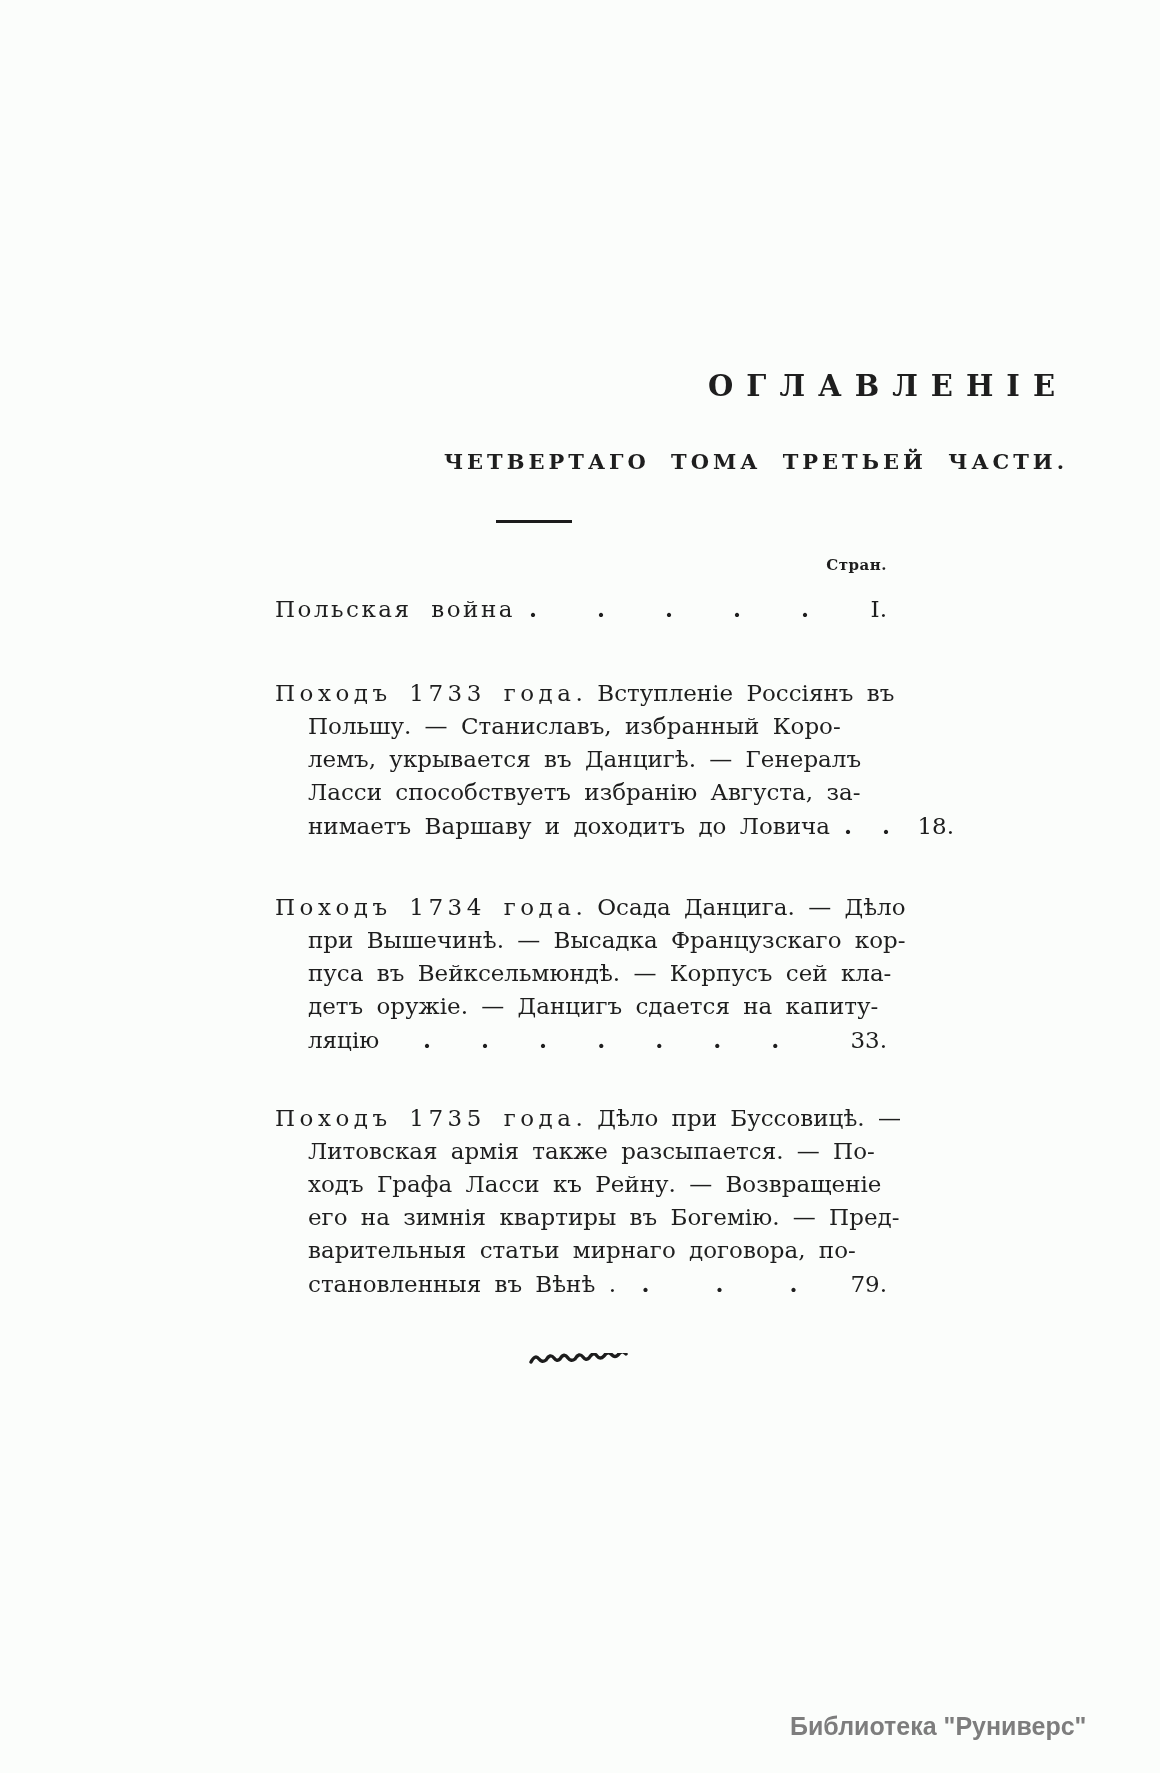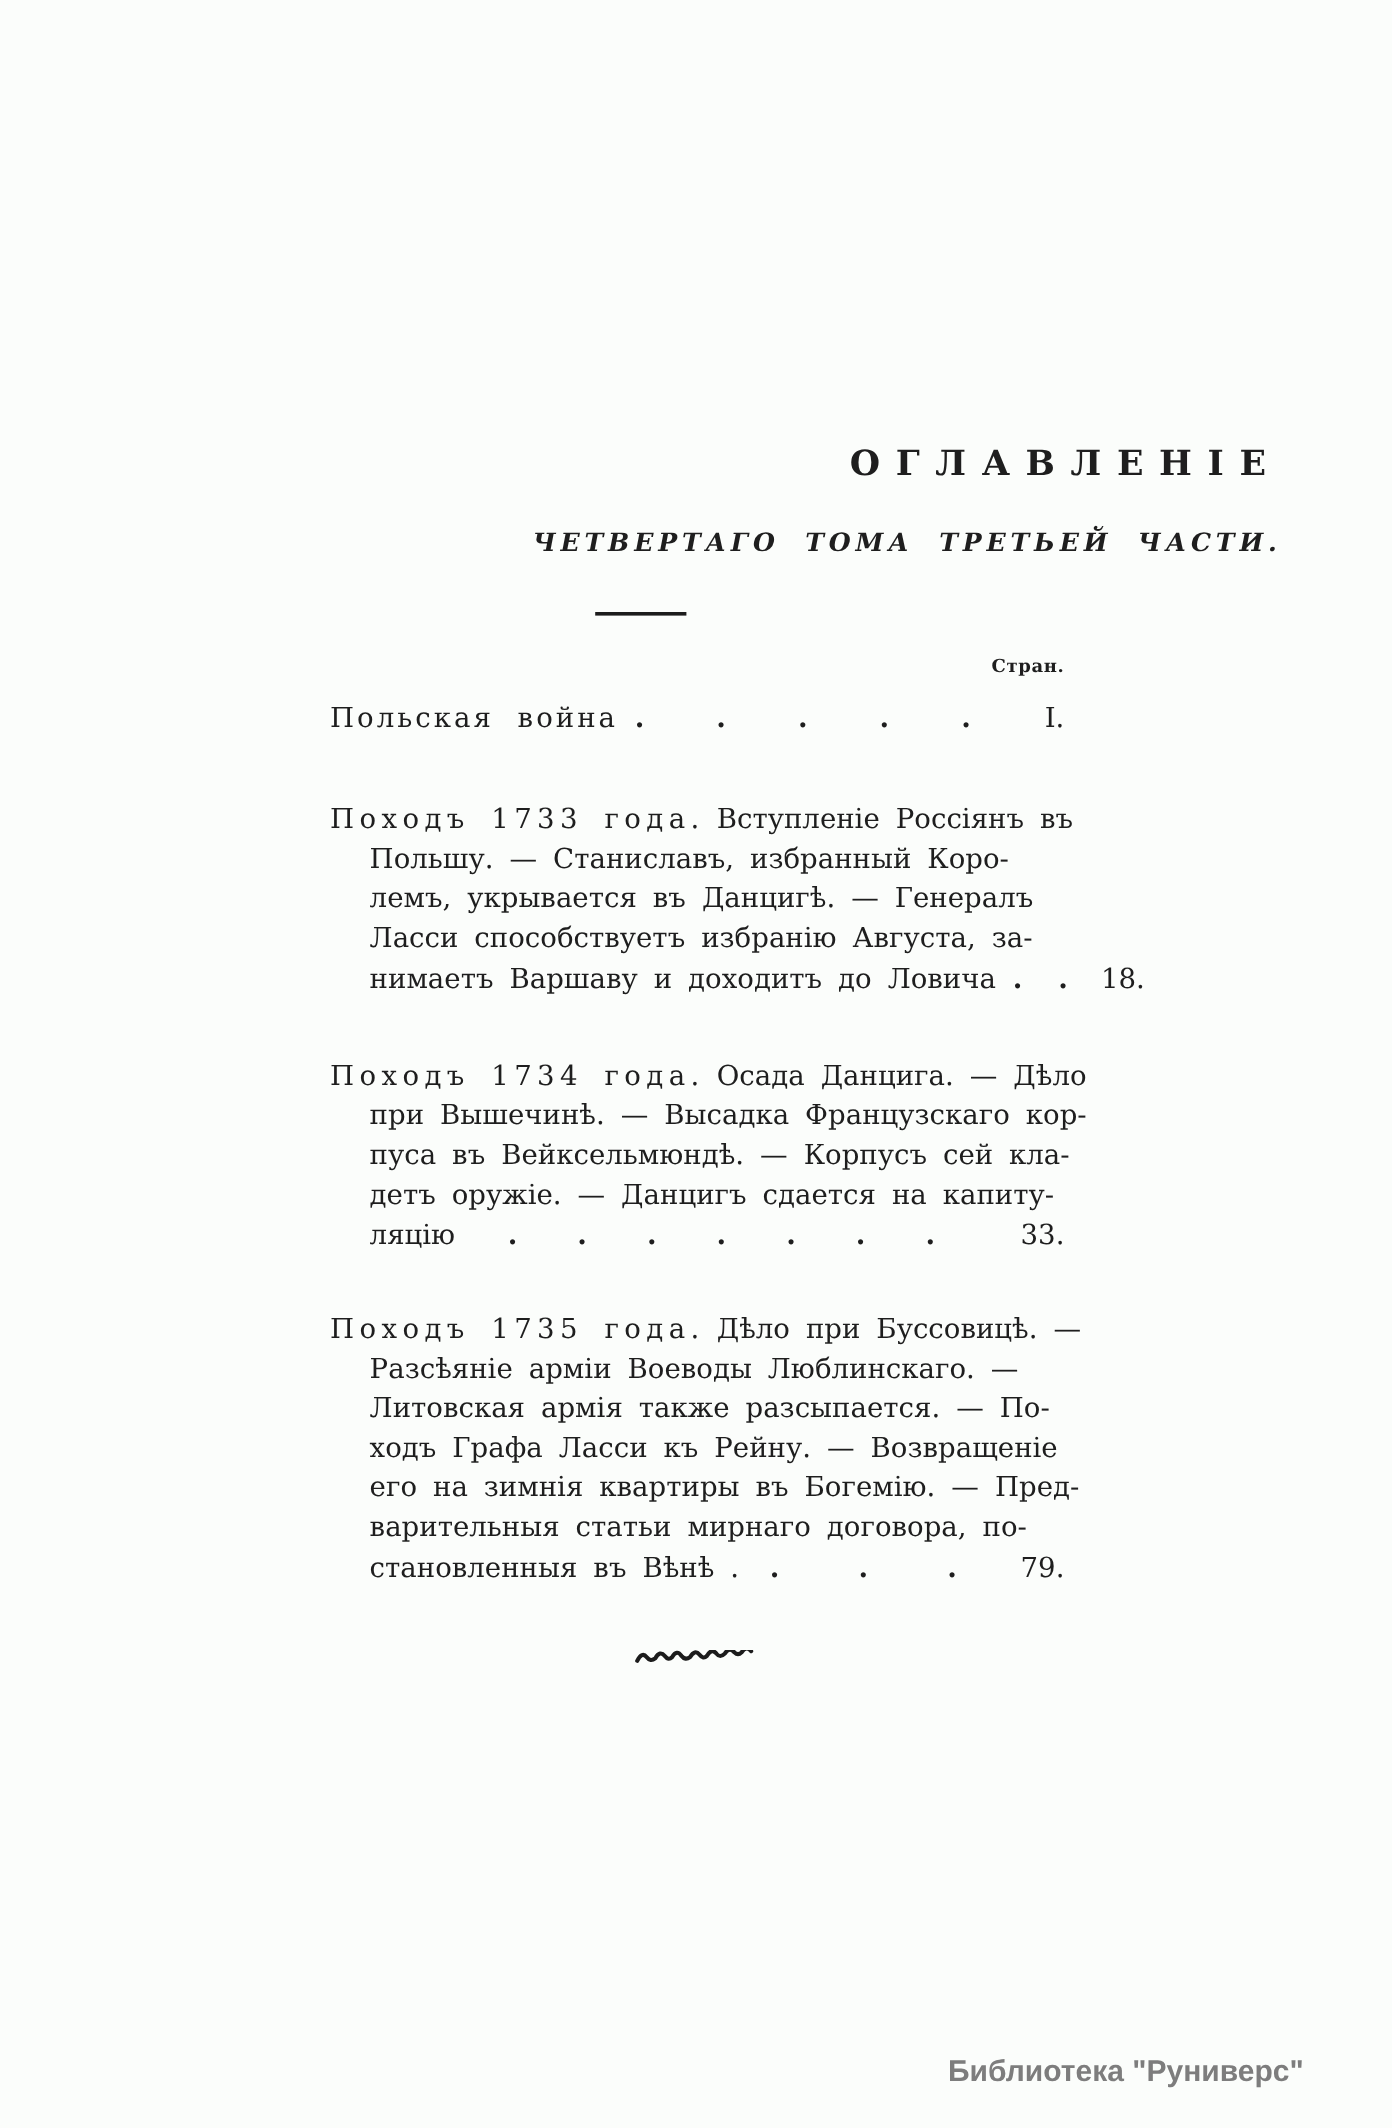--- a/index.html
+++ b/index.html
@@ -18,26 +18,25 @@
   }
   
   .head { padding-right: 92px; text-align: right; }
   .title {
     font-size: 29px; font-weight: bold;
     letter-spacing: 13px;
     margin: 0; line-height: 34px;
     white-space: nowrap;
   }
   .subtitle {
-    margin-top: 36px;
+    margin-top: 46px;
     font-size: 21px; font-weight: bold;
     letter-spacing: 4px; word-spacing: 10px;
     line-height: 26px;
     white-space: nowrap;
-    font-style: italic;
   }
   .rule {
     margin: 45px auto 0;
     width: 76px; height: 0;
     border-top: 3px solid #1c1c1c;
   }
   
   .content {
     margin-left: 275px;
     width: 612px;
@@ -135,21 +134,20 @@
         <span>ляцію</span>
         <span class="leader ld-e2">. . . . . . .</span>
         <span class="pagenum">33.</span>
       </div>
     </div>
 
     <div class="entry block-3">
       <div class="line">
         <span class="leadin">Походъ 1735 года.</span><span class="rest">Дѣло при Буссовицѣ. —</span>
       </div>
-      <div class="line cont">Разсѣяніе арміи Воеводы Люблинскаго. —</div>
       <div class="line cont">Литовская армія также разсыпается. — По-</div>
       <div class="line cont">ходъ Графа Ласси къ Рейну. — Возвращеніе</div>
       <div class="line cont">его на зимнія квартиры въ Богемію. — Пред-</div>
       <div class="line cont">варительныя статьи мирнаго договора, по-</div>
       <div class="line cont lastline">
         <span>становленныя въ Вѣнѣ .</span>
         <span class="leader ld-e3">. . .</span>
         <span class="pagenum">79.</span>
       </div>
     </div>

